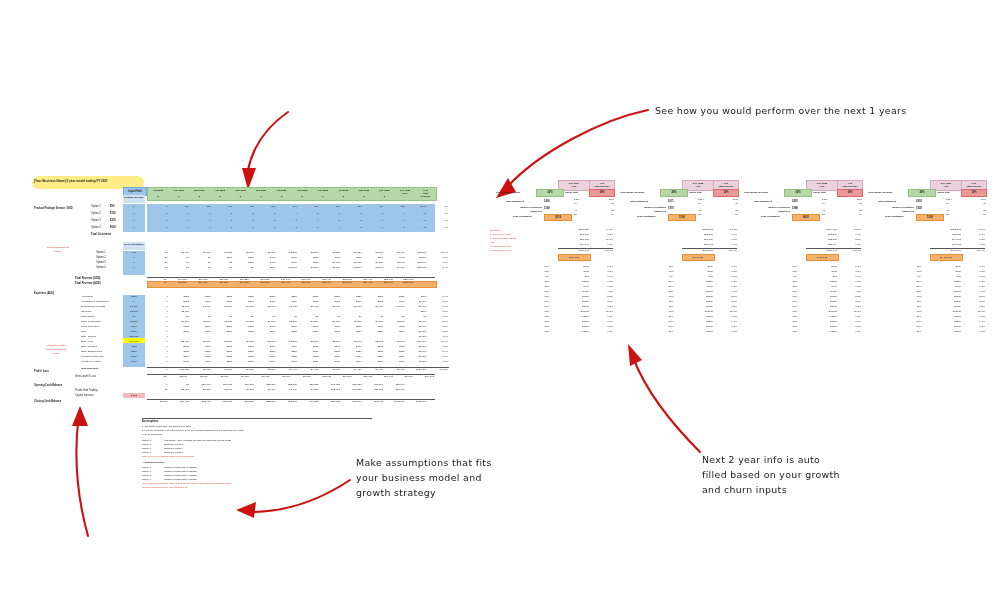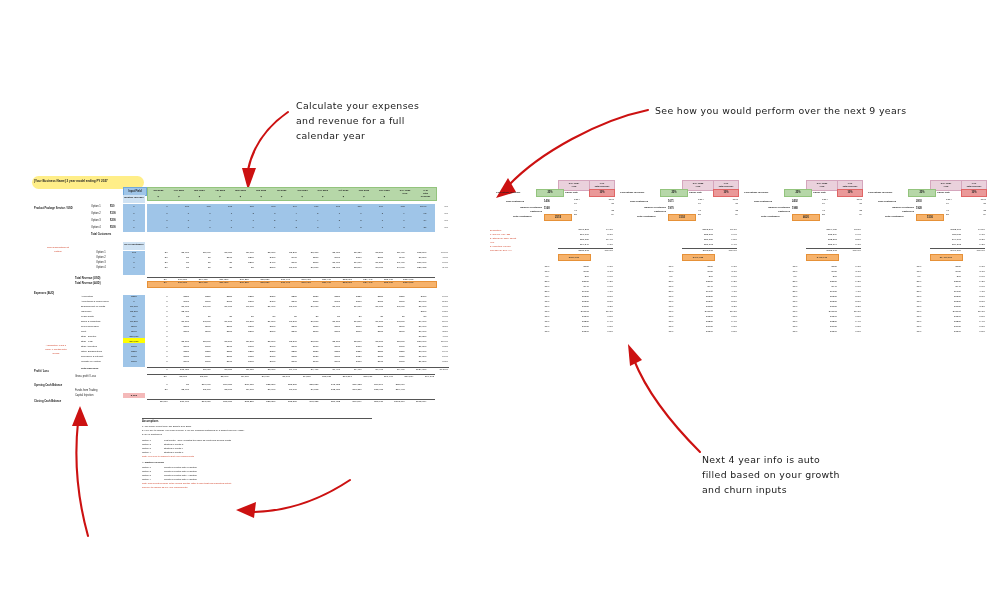--- a/index.html
+++ b/index.html
@@ -34,25 +34,25 @@
   .fill-pinkcell{background:#f4b9b9;}
   .rule-top{border-top:0.4px solid #555;}
   .highlight-title{position:absolute;background:#ffee88;border-radius:9px;}
 </style>
 </head>
 <body>
 
 <div class="page">
 
 
-  <div class="anno" style="left:296px;top:98px;width:180px;">Calculate your expenses
-and revenue for a full
-calendar year</div>
-  <div class="anno" style="left:655px;top:103px;width:290px;">See how you would perform over the next 9 years</div>
-  <div class="anno" style="left:702px;top:452px;width:200px;">Next 4 year info is auto
+  <div class="anno" style="left:655px;top:103px;width:290px;">See how you would perform over the next 1 years</div>
+  <div class="anno" style="left:356px;top:455px;width:190px;">Make assumptions that fits
+your business model and
+growth strategy</div>
+  <div class="anno" style="left:702px;top:452px;width:200px;">Next 2 year info is auto
 filled based on your growth
 and churn inputs</div>
 
   <svg class="arrow" style="left:0;top:0;width:1003px;height:600px;" viewBox="0 0 1003 600">
     <path d="M288,112 C268,126 253,146 248,170"></path>
     <polygon points="248,190 242,168 256,168"></polygon>
   </svg>
 
   <svg class="arrow" style="left:0;top:0;width:1003px;height:600px;" viewBox="0 0 1003 600">
     <path d="M648,110 C600,120 540,152 508,186"></path>

